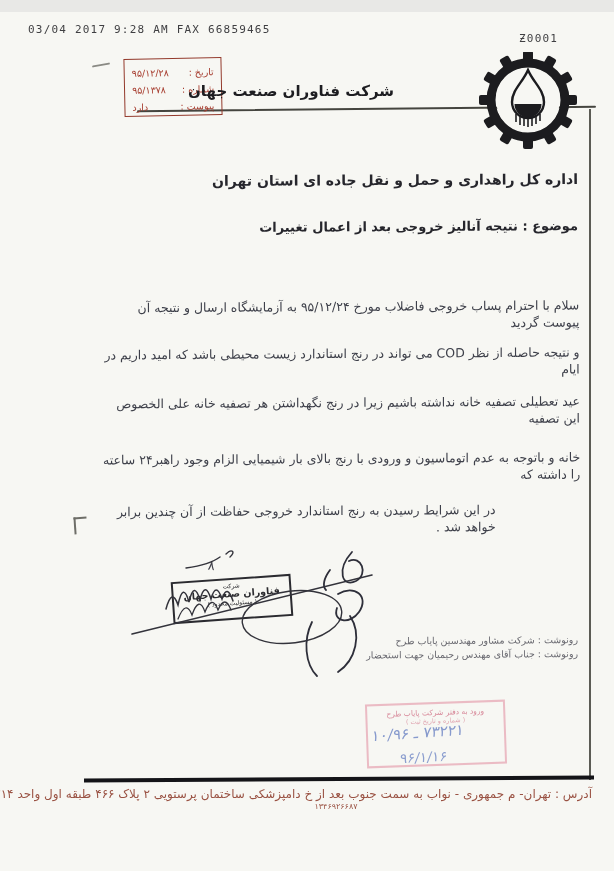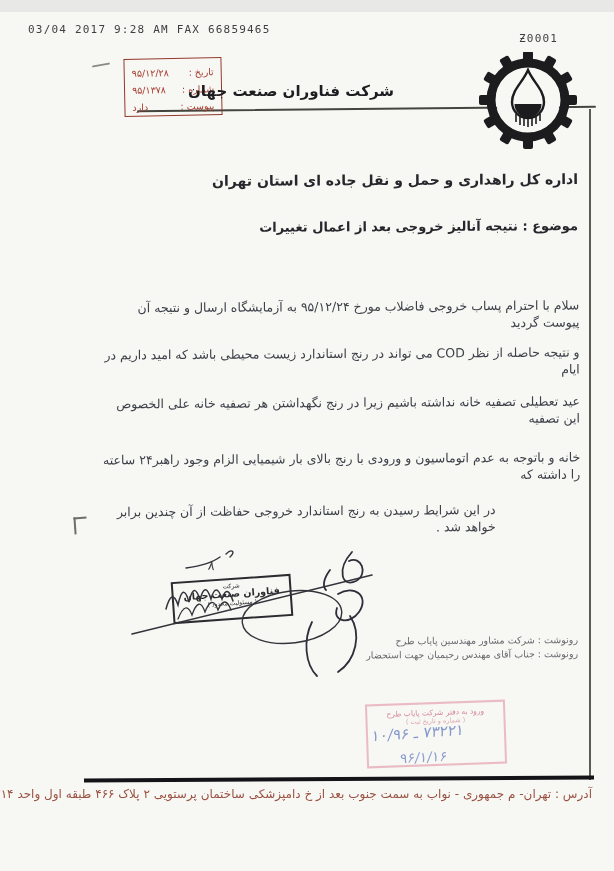--- a/index.html
+++ b/index.html
@@ -184,15 +184,16 @@
 
   <div class="abs rstamp">
     <div class="r1">ورود به دفتر شرکت پایاب طرح</div>
     <div class="r2">( شماره و تاریخ ثبت )</div>
   </div>
   <div class="abs hand-num">۷۳۲۲۱ ـ ۱۰/۹۶</div>
   <div class="abs hand-date">۹۶/۱/۱۶</div>
 
   <div class="abs footer">
     <div class="addr">آدرس : تهران- م جمهوری - نواب به سمت جنوب بعد از خ دامپزشکی ساختمان پرستویی ۲ پلاک ۴۶۶ طبقه اول واحد ۲۱۴ کد پستی</div>
+    <div class="postal">۱۳۴۶۹۲۶۶۸۷</div>
   </div>
 
 </div>
 
 </body></html>

